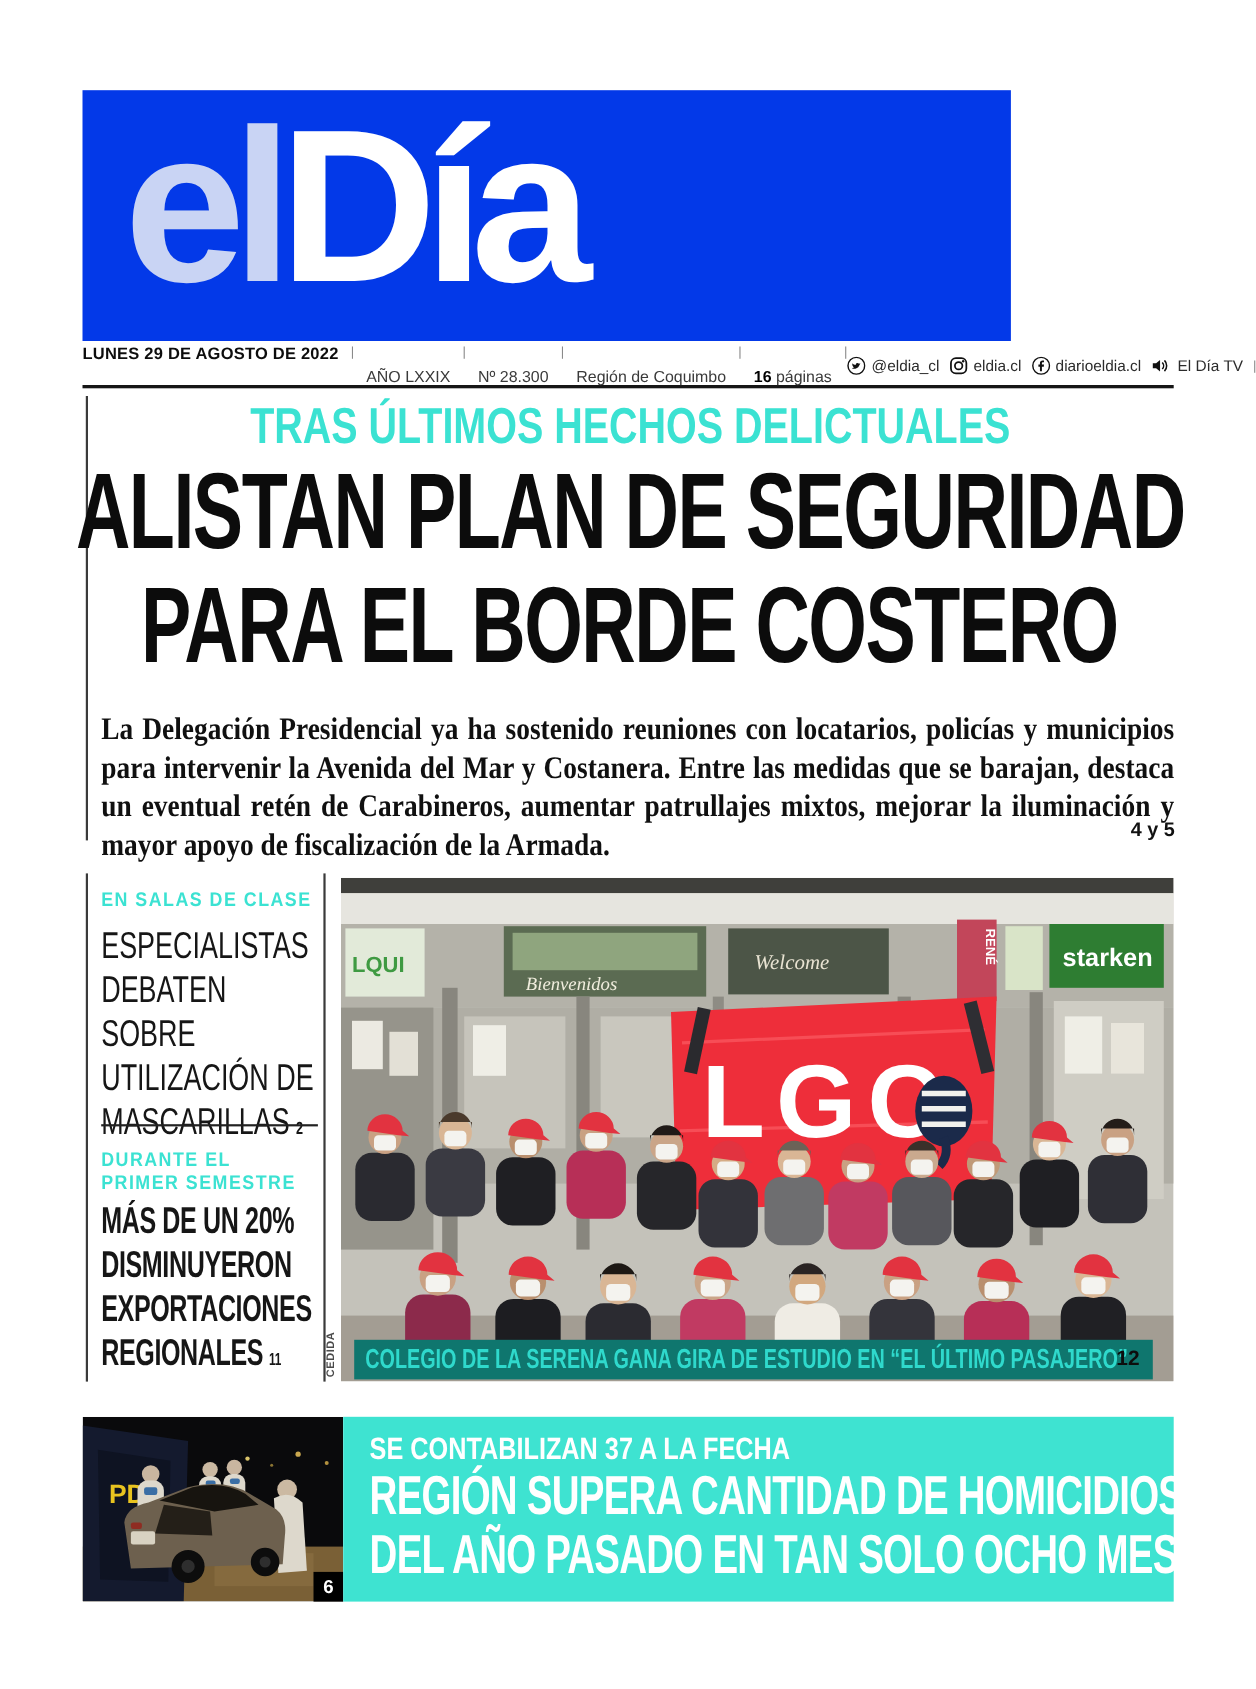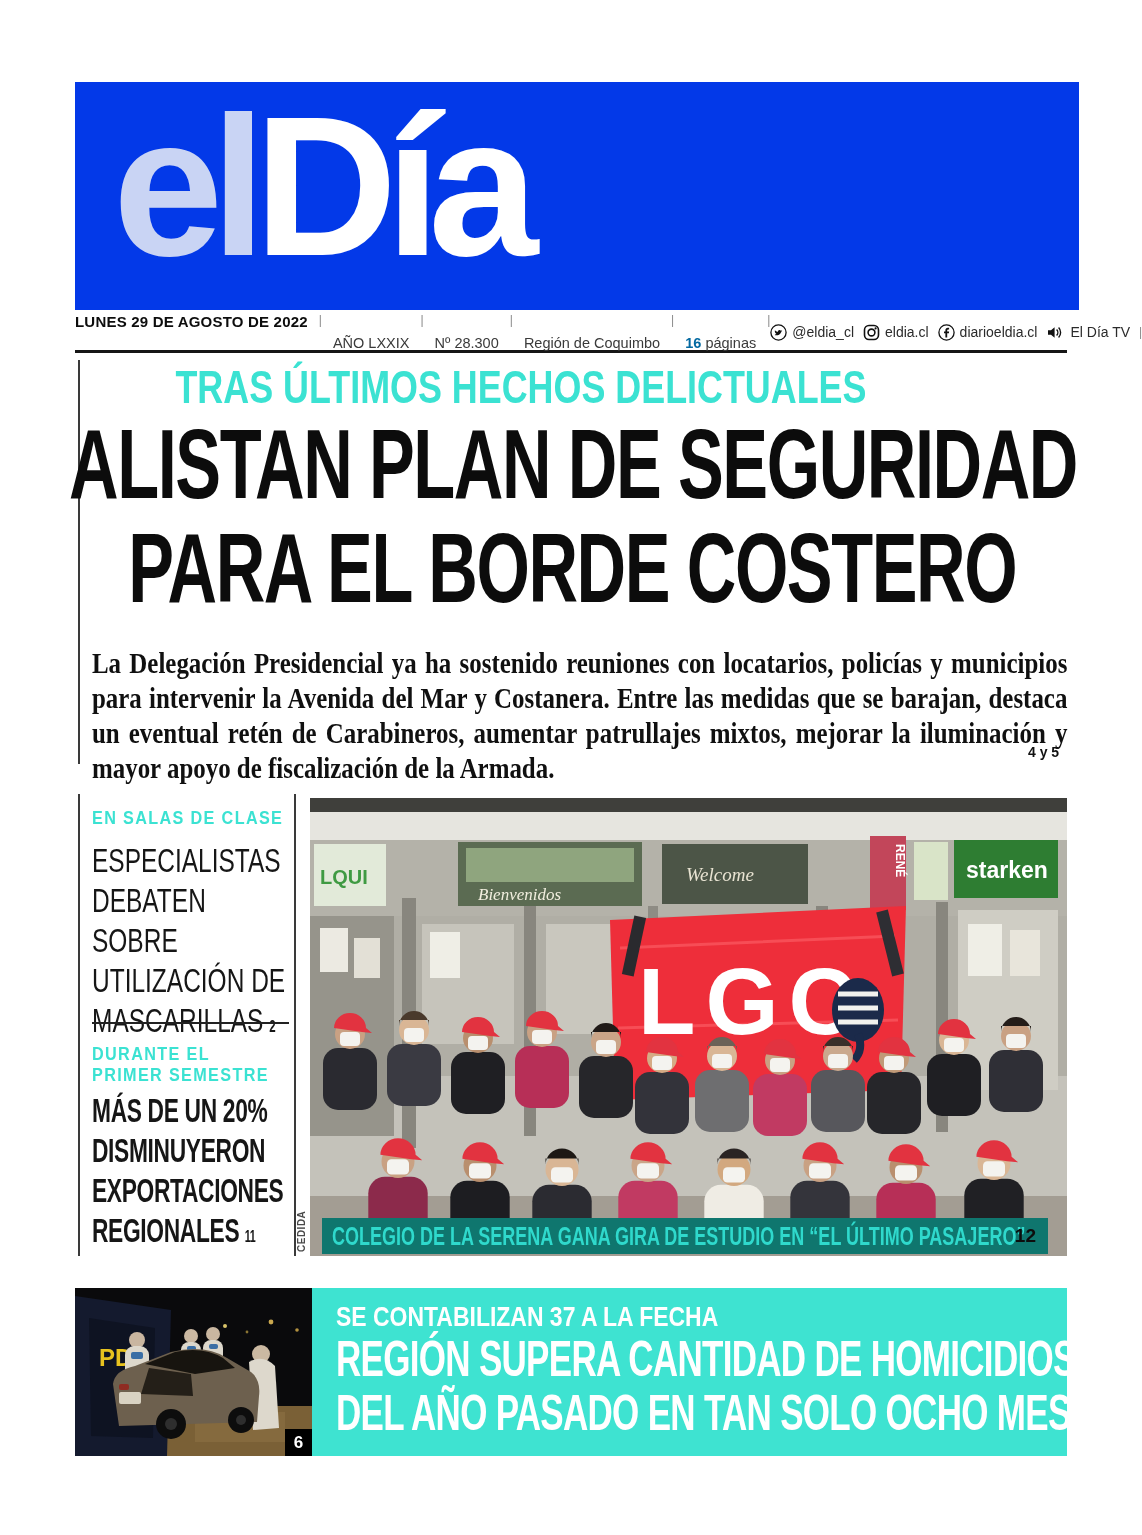--- a/index.html
+++ b/index.html
@@ -1,55 +1,55 @@
 <!DOCTYPE html>
 <html><head>
 <meta charset="utf-8">
 <style>
   html,body { margin:0; padding:0; background:#ffffff; }
   .page {
     position:relative; width:1142px; height:1535px; background:#fff;
     font-family:"Liberation Sans","DejaVu Sans",sans-serif; overflow:hidden;
   }
   
-  .masthead { position:absolute; left:75px; top:82px; width:1004px; height:228px; background:#0339e8;text-align:right; }
+  .masthead { position:absolute; left:75px; top:82px; width:844px; height:228px; background:#0339e8;text-align:right; }
   .logo { position:absolute; left:38px; top:6px; font-size:198px; font-weight:bold; letter-spacing:-12px; line-height:1; white-space:nowrap; }
   .logo .el { color:#c9d4f4; }
   .logo .dia { color:#ffffff; }
   
   .dateline {
     position:absolute; left:75px; top:314px; width:992px; height:36px;
     border-bottom:3px solid #161616; display:flex; align-items:center; justify-content:space-between;
   }
   .dl-left { display:flex; align-items:flex-start; gap:11px; white-space:nowrap; }
   .dl-date { font-weight:bold; font-size:15px; color:#0d0d0d; letter-spacing:.2px; }
   .dl-sep { color:#8a8a8a; font-size:12px; }
   .dl-item { font-size:14.5px; color:#3a3a3a;margin-top:22px; }
-  .dl-pages b { color:#0369a1; }
+  .dl-pages b { color:#000000; }
   .dl-right { display:flex; align-items:center; gap:9px; white-space:nowrap; }
   .social { display:flex; align-items:center; gap:5px; font-size:14px; color:#2b2b2b; }
   .social svg { display:block; }
   
   .vrule { position:absolute; width:2px; background:#3a3a3a; }
   .vr-top { left:78px; top:360px; height:404px; }
   .vr-mid { left:78px; top:794px; height:462px; }
   .vr-div { left:294px; top:794px; height:462px; }
   
-  .kicker-main { position:absolute; left:78px; top:360px; width:989px; display:flex; }
+  .kicker-main { position:absolute; left:78px; top:360px; width:989px; display:flex; justify-content:center; }
   .kicker-main span { white-space:nowrap; font-weight:bold; font-size:46px; color:#3be2d2; transform:scaleX(.78); letter-spacing:0; }
   .headline { position:absolute; left:78px; top:412px; width:989px; color:#0c0c0c; }
   .hl-line { display:flex; justify-content:center; height:104px; align-items:center; }
   .hl-line span { white-space:nowrap; font-size:98px; font-weight:800; letter-spacing:-2px; transform:scaleX(.70); }
   .lead {
     position:absolute; left:92px; top:646px; width:1116px;
     transform:scaleX(.874); transform-origin:0 0;
     font-family:"Liberation Serif","DejaVu Serif",serif; font-weight:bold;
     font-size:28.5px; line-height:1.23; text-align:justify; color:#101010;
   }
-  .pages-ref { position:absolute; left:1028px; top:744px; font-size:14px; font-weight:bold; color:#111; }
+  .pages-ref { position:absolute; left:1028px; top:744px; font-size:18px; font-weight:bold; color:#111; }
   
   .sb-kicker { position:absolute; left:92px; font-weight:bold; font-size:18px; color:#3be2d2; letter-spacing:1.5px; line-height:1.15; }
   .sb-kicker span { display:inline-block; transform:scaleX(.9); transform-origin:0 0; white-space:nowrap; }
   .sb-title { position:absolute; left:92px; transform-origin:0 0; color:#161616; line-height:1.18; }
   .sb-t1 { top:840px; width:285px; font-size:34px; font-weight:400; transform:scaleX(.72); }
   .sb-t2 { top:1090px; width:302px; font-size:34px; font-weight:700; letter-spacing:-.5px; transform:scaleX(.67); }
   .sb-page { font-size:16px; font-weight:bold; margin-left:8px; }
   .sb-hr { position:absolute; left:92px; top:1022px; width:197px; border-top:2px solid #222; }
   
   .photo-main { position:absolute; left:310px; top:798px; width:757px; height:458px; overflow:hidden; }

